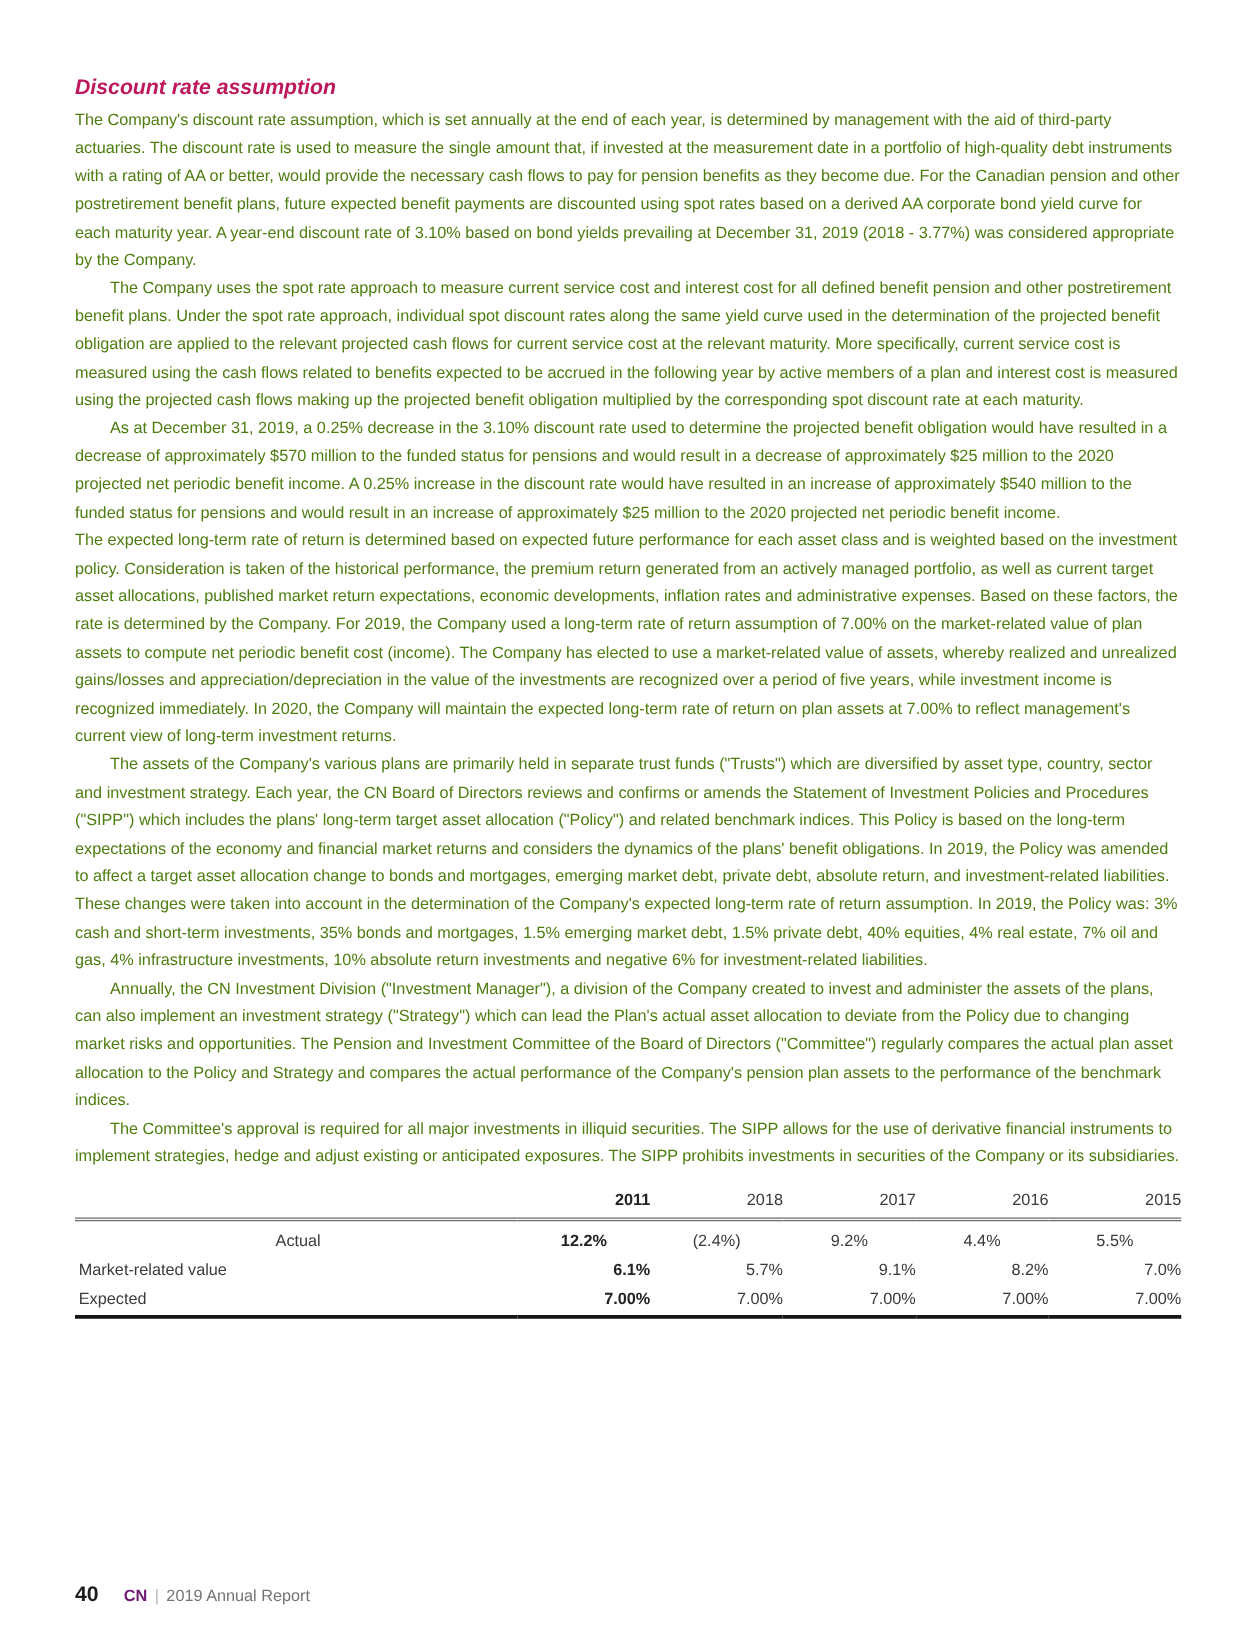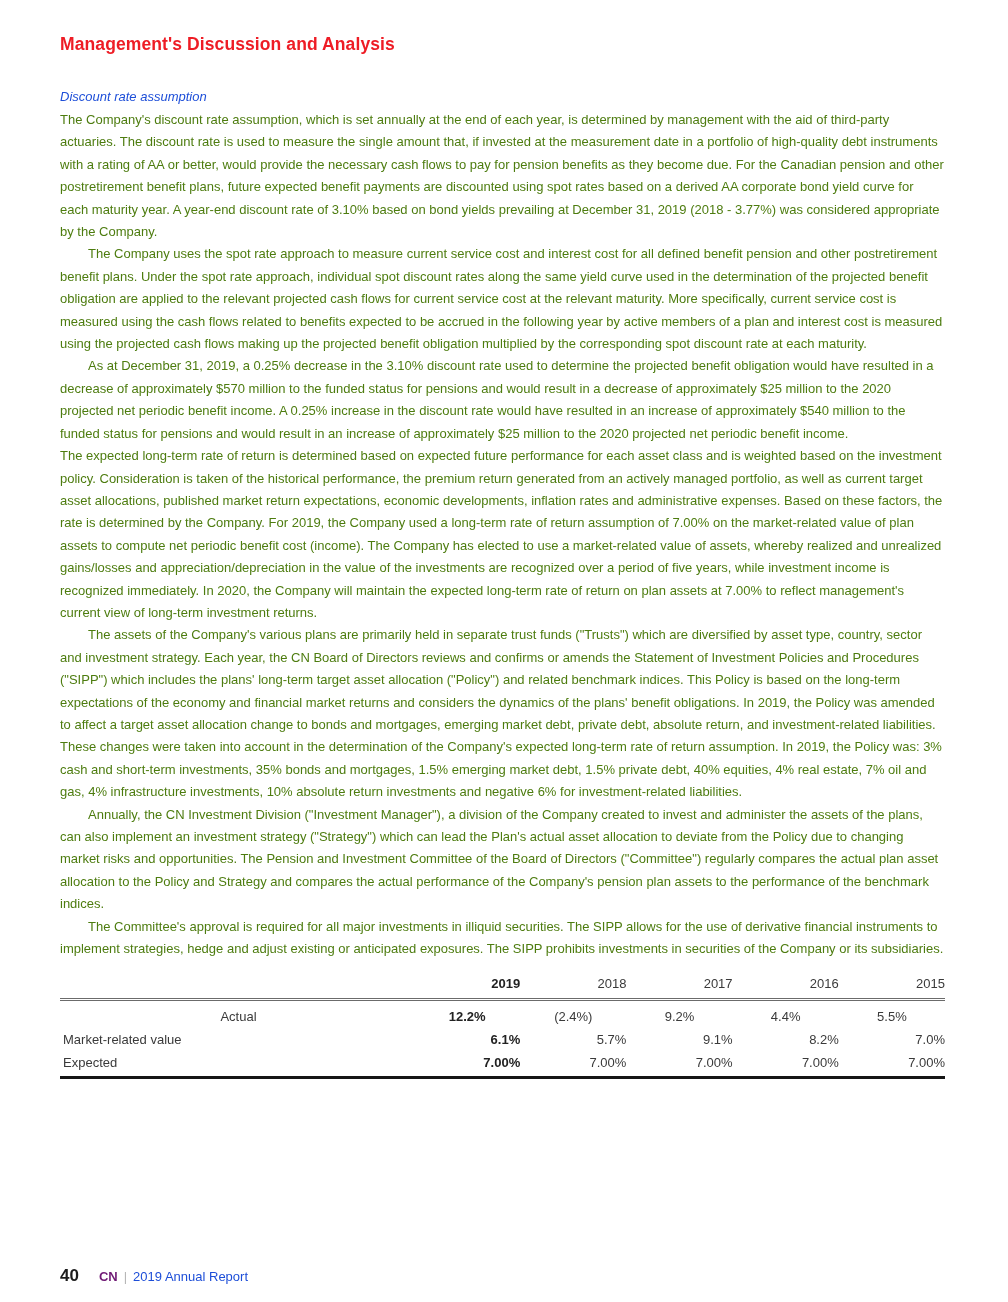--- a/index.html
+++ b/index.html
@@ -20,24 +20,24 @@
   }
   h1.doc-title {
     margin: 0 0 34px 0;
     font-size: 17.5px;
     font-weight: bold;
     color: #ee1c25;
     letter-spacing: 0.1px;
   }
   h2.section-heading {
     margin: 26px 0 5px 0;
-    font-size: 13px;
-    font-weight: normal;
+    font-size: 17px;
+    font-weight: bold;
     font-style: italic;
-    color: #1d4ed8;
+    color: #be185d;
   }
   section p {
     margin: 0;
     font-size: 13px;
     line-height: 22.4px;
     text-align: left;
     color: #4d7c0f;
   }
   section p.indent {
     text-indent: 28px;
@@ -106,50 +106,49 @@
     font-weight: bold;
     color: #701a75;
     margin-right: 6px;
   }
   .footer-sep {
     color: #b5b5b5;
     margin-right: 6px;
     font-weight: normal;
   }
   .report-title {
-    color: #1d4ed8;
+    color: #737373;
     text-align: center;
   }
 </style>
 </head>
 <body>
 
 <div class="page">
 
-  <h1 class="doc-title">Management's Discussion and Analysis</h1>
 
   <section>
     <h2 class="section-heading">Discount rate assumption</h2>
     <p>The Company's discount rate assumption, which is set annually at the end of each year, is determined by management with the aid of third-party actuaries. The discount rate is used to measure the single amount that, if invested at the measurement date in a portfolio of high-quality debt instruments with a rating of AA or better, would provide the necessary cash flows to pay for pension benefits as they become due. For the Canadian pension and other postretirement benefit plans, future expected benefit payments are discounted using spot rates based on a derived AA corporate bond yield curve for each maturity year. A year-end discount rate of 3.10% based on bond yields prevailing at December 31, 2019 (2018 - 3.77%) was considered appropriate by the Company.</p>
     <p class="indent">The Company uses the spot rate approach to measure current service cost and interest cost for all defined benefit pension and other postretirement benefit plans. Under the spot rate approach, individual spot discount rates along the same yield curve used in the determination of the projected benefit obligation are applied to the relevant projected cash flows for current service cost at the relevant maturity. More specifically, current service cost is measured using the cash flows related to benefits expected to be accrued in the following year by active members of a plan and interest cost is measured using the projected cash flows making up the projected benefit obligation multiplied by the corresponding spot discount rate at each maturity.</p>
     <p class="indent">As at December 31, 2019, a 0.25% decrease in the 3.10% discount rate used to determine the projected benefit obligation would have resulted in a decrease of approximately $570 million to the funded status for pensions and would result in a decrease of approximately $25 million to the 2020 projected net periodic benefit income. A 0.25% increase in the discount rate would have resulted in an increase of approximately $540 million to the funded status for pensions and would result in an increase of approximately $25 million to the 2020 projected net periodic benefit income.</p>
   </section>
 
   <section>
     <p>The expected long-term rate of return is determined based on expected future performance for each asset class and is weighted based on the investment policy. Consideration is taken of the historical performance, the premium return generated from an actively managed portfolio, as well as current target asset allocations, published market return expectations, economic developments, inflation rates and administrative expenses. Based on these factors, the rate is determined by the Company. For 2019, the Company used a long-term rate of return assumption of 7.00% on the market-related value of plan assets to compute net periodic benefit cost (income). The Company has elected to use a market-related value of assets, whereby realized and unrealized gains/losses and appreciation/depreciation in the value of the investments are recognized over a period of five years, while investment income is recognized immediately. In 2020, the Company will maintain the expected long-term rate of return on plan assets at 7.00% to reflect management's current view of long-term investment returns.</p>
     <p class="indent">The assets of the Company's various plans are primarily held in separate trust funds ("Trusts") which are diversified by asset type, country, sector and investment strategy. Each year, the CN Board of Directors reviews and confirms or amends the Statement of Investment Policies and Procedures ("SIPP") which includes the plans' long-term target asset allocation ("Policy") and related benchmark indices. This Policy is based on the long-term expectations of the economy and financial market returns and considers the dynamics of the plans' benefit obligations. In 2019, the Policy was amended to affect a target asset allocation change to bonds and mortgages, emerging market debt, private debt, absolute return, and investment-related liabilities. These changes were taken into account in the determination of the Company's expected long-term rate of return assumption. In 2019, the Policy was: 3% cash and short-term investments, 35% bonds and mortgages, 1.5% emerging market debt, 1.5% private debt, 40% equities, 4% real estate, 7% oil and gas, 4% infrastructure investments, 10% absolute return investments and negative 6% for investment-related liabilities.</p>
     <p class="indent">Annually, the CN Investment Division ("Investment Manager"), a division of the Company created to invest and administer the assets of the plans, can also implement an investment strategy ("Strategy") which can lead the Plan's actual asset allocation to deviate from the Policy due to changing market risks and opportunities. The Pension and Investment Committee of the Board of Directors ("Committee") regularly compares the actual plan asset allocation to the Policy and Strategy and compares the actual performance of the Company's pension plan assets to the performance of the benchmark indices.</p>
     <p class="indent">The Committee's approval is required for all major investments in illiquid securities. The SIPP allows for the use of derivative financial instruments to implement strategies, hedge and adjust existing or anticipated exposures. The SIPP prohibits investments in securities of the Company or its subsidiaries.</p>
   </section>
 
   <table class="returns">
     <thead>
       <tr>
         <th class="label-col"></th>
-        <th class="num-col bold">2019</th>
+        <th class="num-col bold">2011</th>
         <th class="num-col">2018</th>
         <th class="num-col">2017</th>
         <th class="num-col">2016</th>
         <th class="num-col">2015</th>
       </tr>
     </thead>
     <tbody>
       <tr>
         <td class="label-col">Actual</td>
         <td class="num-col bold">12.2%</td>

